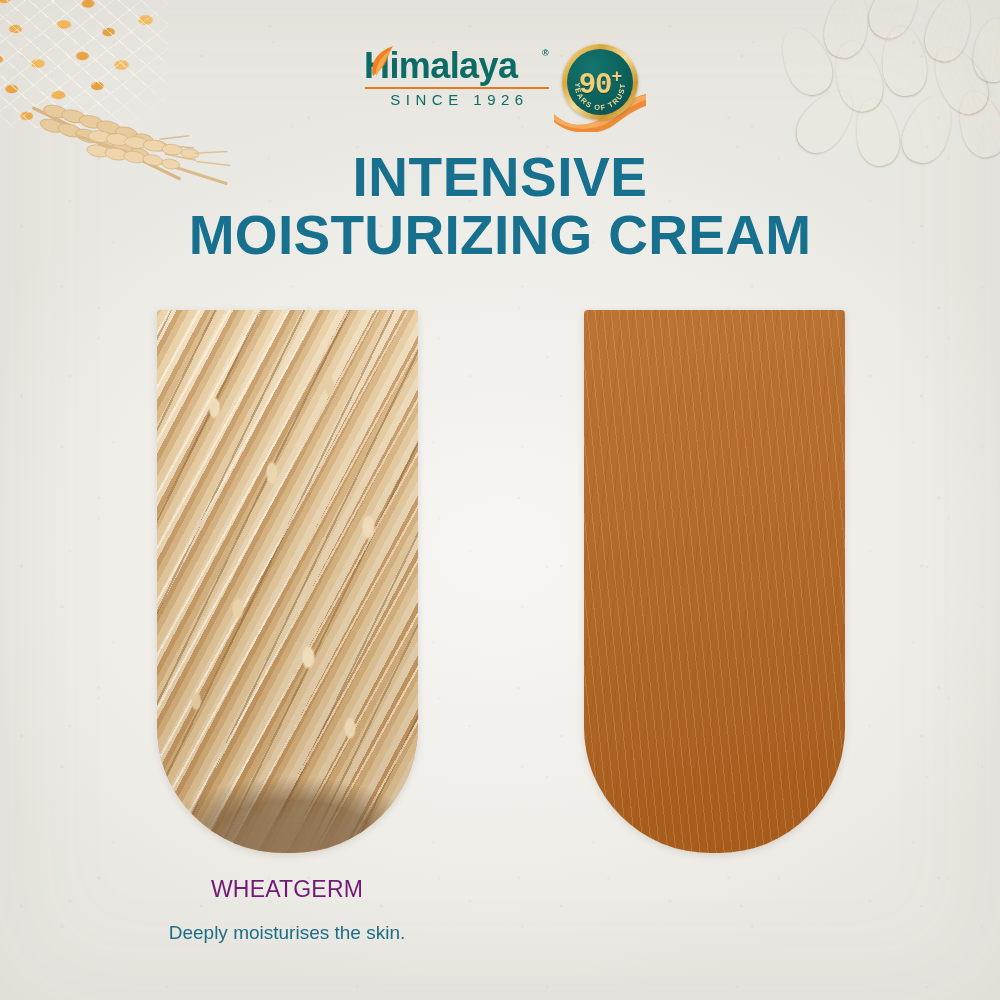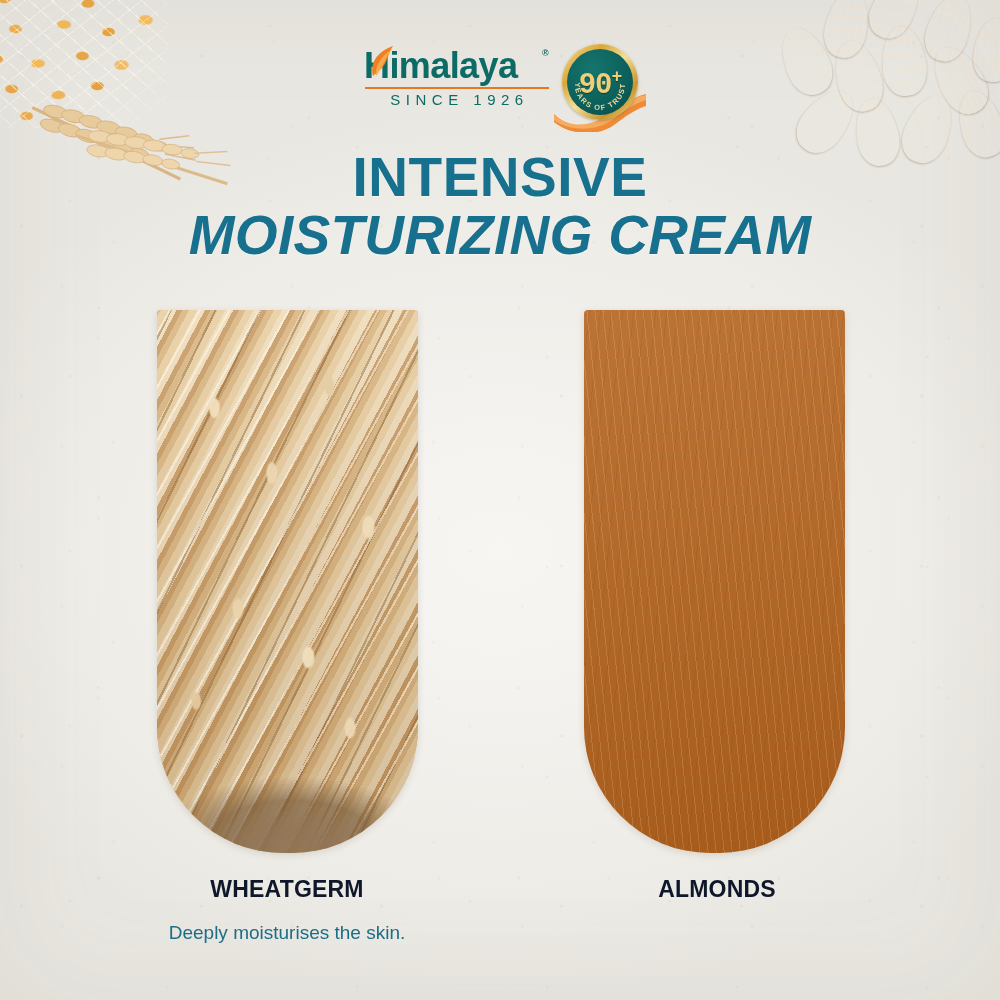--- a/index.html
+++ b/index.html
@@ -80,21 +80,21 @@
   
   #headline{
     position:absolute;left:0;top:148px;width:1000px;text-align:center;
     color:#17708d;
   }
   .hl-line{
     font-weight:bold;line-height:58px;white-space:nowrap;
     text-shadow:0 1px 0 rgba(255,255,255,.5);
   }
   .hl1{font-size:55px;letter-spacing:.5px;}
-  .hl2{font-size:55px;letter-spacing:.3px;font-style:italic;}
+  .hl2{font-size:55px;letter-spacing:.3px;}
 
   
   .panel{
     position:absolute;top:310px;width:261px;height:543px;
     border-radius:4px 4px 126px 126px;
     overflow:hidden;
     box-shadow:0 2px 7px rgba(95,80,60,.17);
   }
   #panel-wheat{left:157px;}
   #panel-almond{left:584px;}
@@ -172,21 +172,21 @@
         transparent 0 5px,
         rgba(126,64,16,.15) 5px 6px,
         transparent 6px 11px);
   }
 
   
   .caption{position:absolute;width:330px;text-align:center;}
   #caption-wheat{left:122px;top:876px;}
   #caption-almond{left:552px;top:876px;}
   .cap-title{
-    font-size:23px;font-weight:bold;color:#0f172a;line-height:26px;letter-spacing:.2px;
+    font-size:23px;font-weight:normal;color:#701a75;line-height:26px;letter-spacing:.2px;
   }
   .cap-sub{
     font-size:19px;font-weight:normal;color:#1c6e87;line-height:26px;margin-top:18px;
   }
 
   
   #deco-wheat{position:absolute;left:-18px;top:-22px;width:250px;height:240px;}
   .grain-pile{
     position:absolute;left:0;top:0;width:186px;height:150px;
     background-image:
@@ -355,16 +355,15 @@
   <div class="panel" id="panel-almond">
     <div class="panel-art almond-art"></div>
   </div>
 
   <div class="caption" id="caption-wheat">
     <div class="cap-title">WHEATGERM</div>
     <div class="cap-sub">Deeply moisturises the skin.</div>
   </div>
 
   <div class="caption" id="caption-almond">
-    <div class="cap-title">ALMONDS</div>
   </div>
 
 </div>
 
 </body></html>

